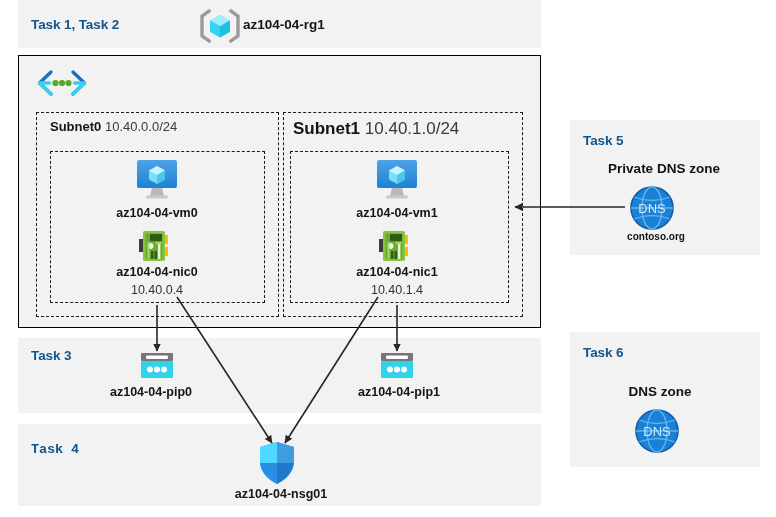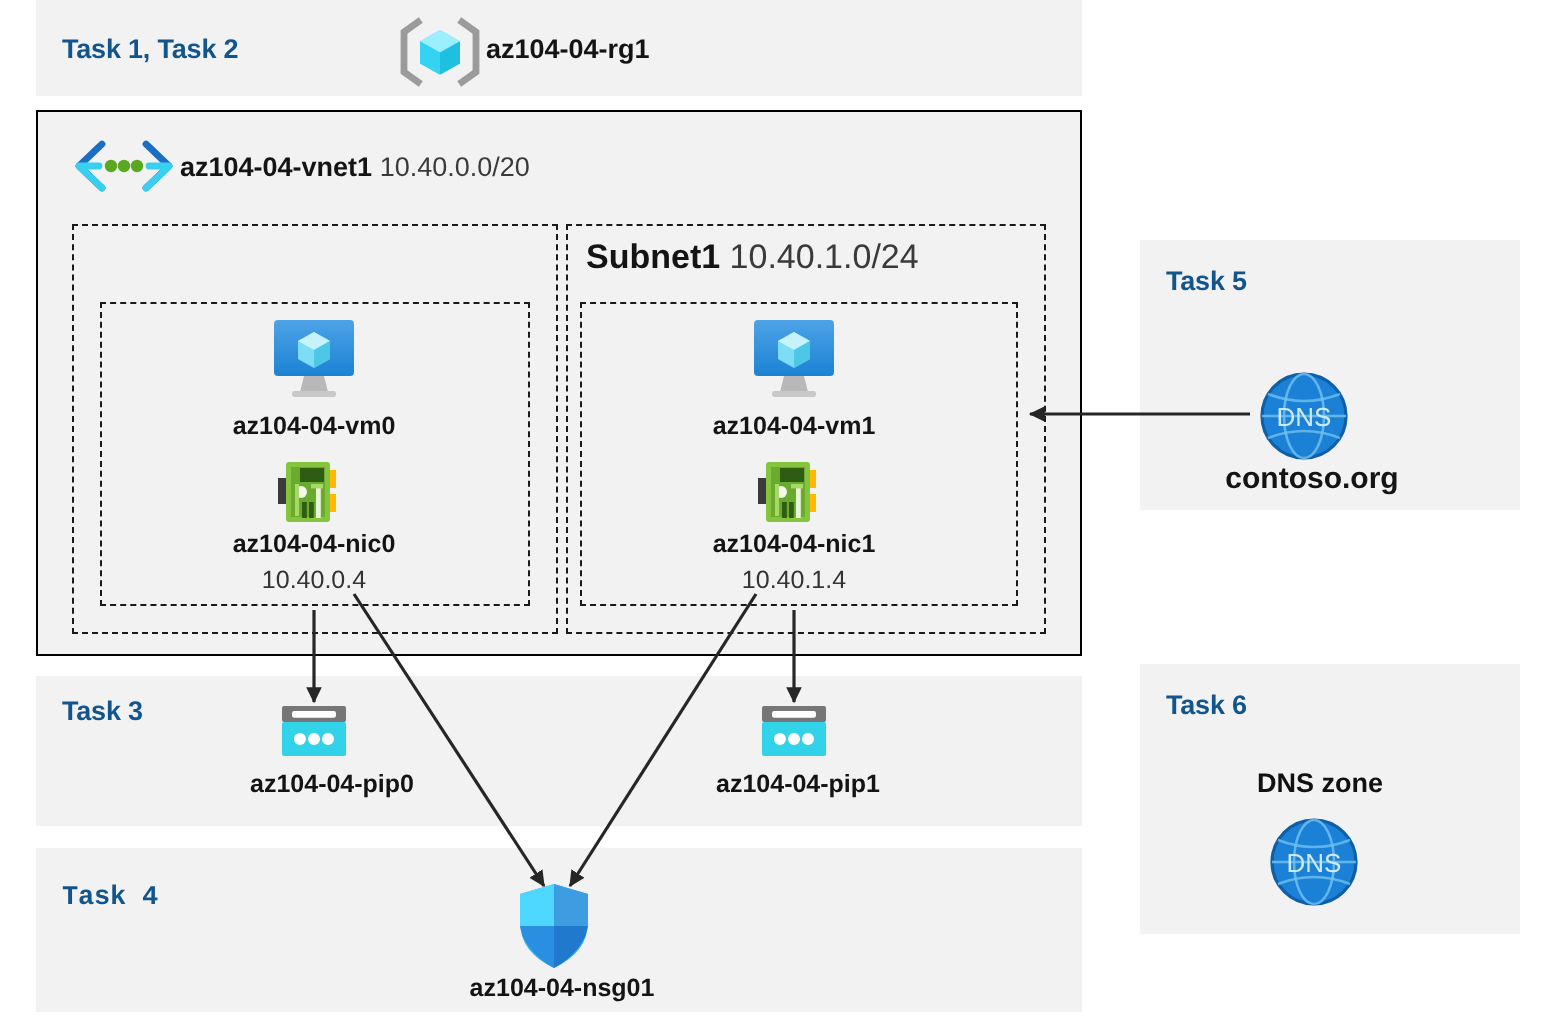--- a/index.html
+++ b/index.html
@@ -130,26 +130,26 @@
       <path d="M15 2 L3.5 13 L15 24" fill="none" stroke="#1b6ec2" stroke-width="3.4" stroke-linecap="round" stroke-linejoin="round"></path>
       <path d="M13.5 13 L3.5 13 L15 24" fill="none" stroke="#37d0f0" stroke-width="3.4" stroke-linecap="round" stroke-linejoin="round"></path>
       <path d="M37 2 L48.5 13 L37 24" fill="none" stroke="#1b6ec2" stroke-width="3.4" stroke-linecap="round" stroke-linejoin="round"></path>
       <path d="M38.5 13 L48.5 13 L37 24" fill="none" stroke="#37d0f0" stroke-width="3.4" stroke-linecap="round" stroke-linejoin="round"></path>
       <circle cx="19.5" cy="13" r="3.1" fill="#5aa822"></circle>
       <circle cx="26" cy="13" r="3.1" fill="#5aa822"></circle>
       <circle cx="32.5" cy="13" r="3.1" fill="#5aa822"></circle>
     </svg>
   </div>
 
-  <div class="res-title" style="left:90px; top:76px;">
-    <b>az104-04-vnet1</b><span>&nbsp;</span><span class="cidr">10.40.0.0/20</span>
-  </div>
 
   <div class="dashbox" style="left:36px; top:112px; width:243px; height:205px;"></div>
 
+  <div class="res-title" style="left:50px; top:119px; font-size:13px;">
+    <b>Subnet0</b><span>&nbsp;</span><span class="cidr">10.40.0.0/24</span>
+  </div>
 
   <div class="dashbox" style="left:50px; top:151px; width:215px; height:152px;"></div>
 
   <div class="icon" style="left:157px; top:158px;">
     <svg width="48" height="42" viewBox="0 0 48 42">
       <defs>
         <linearGradient id="vmScreen0" x1="0" y1="0" x2="0" y2="1">
           <stop offset="0%" stop-color="#4ea3e6"></stop>
           <stop offset="100%" stop-color="#1b82d4"></stop>
         </linearGradient>
@@ -239,21 +239,21 @@
   <div class="icon" style="left:157px; top:351px;">
     <svg width="38" height="30" viewBox="0 0 38 30">
       <rect x="3" y="2" width="32" height="8" rx="1" fill="#767676"></rect>
       <rect x="8" y="4.5" width="22" height="3.4" rx="1.2" fill="#ffffff"></rect>
       <rect x="3" y="10" width="32" height="17" rx="1" fill="#32d2e8"></rect>
       <circle cx="12" cy="18.5" r="3" fill="#ffffff"></circle>
       <circle cx="19" cy="18.5" r="3" fill="#ffffff"></circle>
       <circle cx="26" cy="18.5" r="3" fill="#ffffff"></circle>
     </svg>
   </div>
-  <div class="node-label" style="left:166px; top:385px;">az104-04-pip0</div>
+  <div class="node-label" style="left:151px; top:385px;">az104-04-pip0</div>
 
   <div class="icon" style="left:397px; top:351px;">
     <svg width="38" height="30" viewBox="0 0 38 30">
       <rect x="3" y="2" width="32" height="8" rx="1" fill="#767676"></rect>
       <rect x="8" y="4.5" width="22" height="3.4" rx="1.2" fill="#ffffff"></rect>
       <rect x="3" y="10" width="32" height="17" rx="1" fill="#32d2e8"></rect>
       <circle cx="12" cy="18.5" r="3" fill="#ffffff"></circle>
       <circle cx="19" cy="18.5" r="3" fill="#ffffff"></circle>
       <circle cx="26" cy="18.5" r="3" fill="#ffffff"></circle>
     </svg>
@@ -272,34 +272,35 @@
       <path d="M2 22 L19 22 L19 43 Q8 37 3.3 27 Z" fill="#2a8fe0"></path>
       <path d="M19 22 L36 22 L34.7 27 Q30 37 19 43 Z" fill="#2079cc"></path>
     </svg>
   </div>
   <div class="node-label" style="left:281px; top:487px;">az104-04-nsg01</div>
 
   <div class="panel" style="left:570px; top:120px; width:190px; height:135px;"></div>
 
   <div class="task-label" style="left:583px; top:133px;text-align:center;">Task 5</div>
 
+  <div class="zone-heading" style="left:664px; top:161px;">Private DNS zone</div>
 
   <div class="icon" style="left:652px; top:185px;">
     <svg width="46" height="46" viewBox="0 0 46 46">
       <circle cx="23" cy="23" r="21" fill="#1b81d6"></circle>
       <circle cx="23" cy="23" r="21" fill="none" stroke="#0f5ea8" stroke-width="1.6"></circle>
       <ellipse cx="23" cy="23" rx="10" ry="21" fill="none" stroke="#6fc0ef" stroke-width="1.3" opacity="0.85"></ellipse>
       <line x1="2" y1="23" x2="44" y2="23" stroke="#6fc0ef" stroke-width="1.3" opacity="0.85"></line>
       <path d="M5 12 Q23 19 41 12" fill="none" stroke="#6fc0ef" stroke-width="1.3" opacity="0.8"></path>
       <path d="M5 34 Q23 27 41 34" fill="none" stroke="#6fc0ef" stroke-width="1.3" opacity="0.8"></path>
       <text x="23" y="28" text-anchor="middle" font-family="Liberation Sans, sans-serif" font-size="13" fill="#cfe9fb">DNS</text>
     </svg>
   </div>
 
-  <div class="node-label" style="left:656px; top:231px; font-size:15px;">contoso.org</div>
+  <div class="node-label" style="left:656px; top:231px; font-size:10px;">contoso.org</div>
 
   <div class="panel" style="left:570px; top:332px; width:190px; height:135px;"></div>
 
   <div class="task-label" style="left:583px; top:345px;">Task 6</div>
 
   <div class="zone-heading" style="left:660px; top:384px;">DNS zone</div>
 
   <div class="icon" style="left:657px; top:408px;">
     <svg width="46" height="46" viewBox="0 0 46 46">
       <circle cx="23" cy="23" r="21" fill="#1b81d6"></circle>

